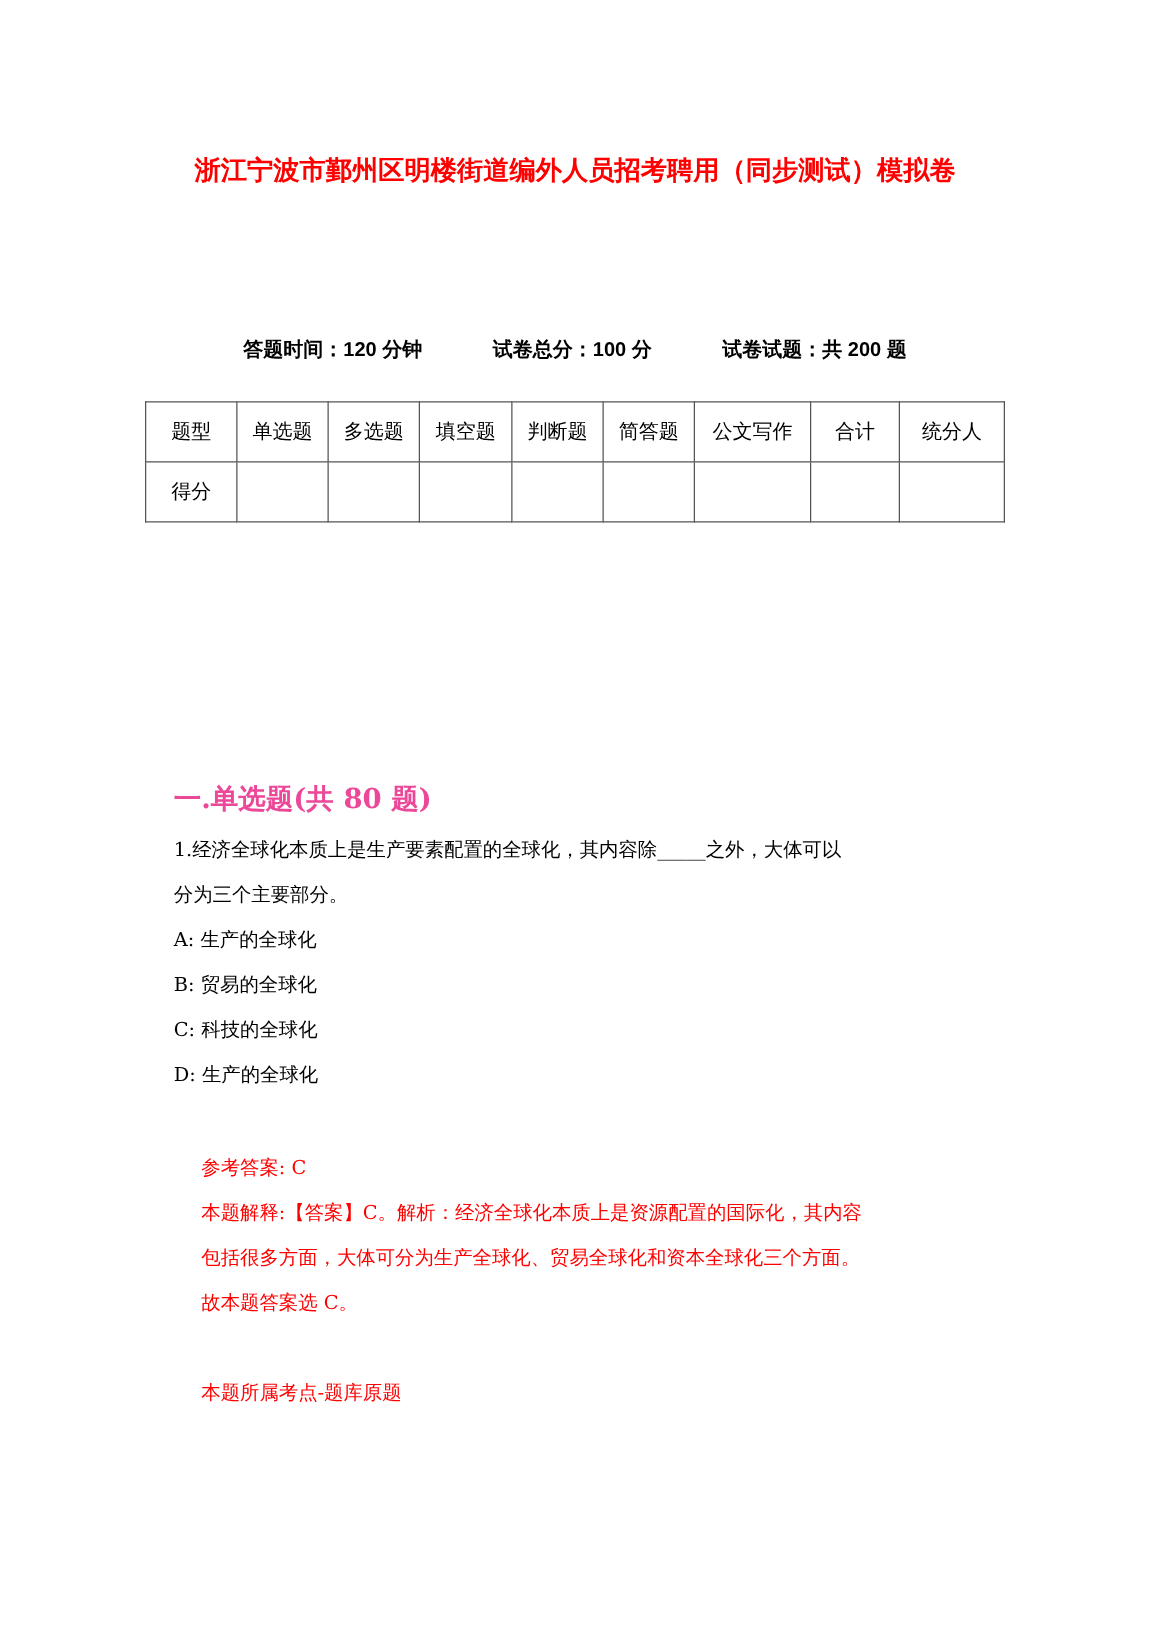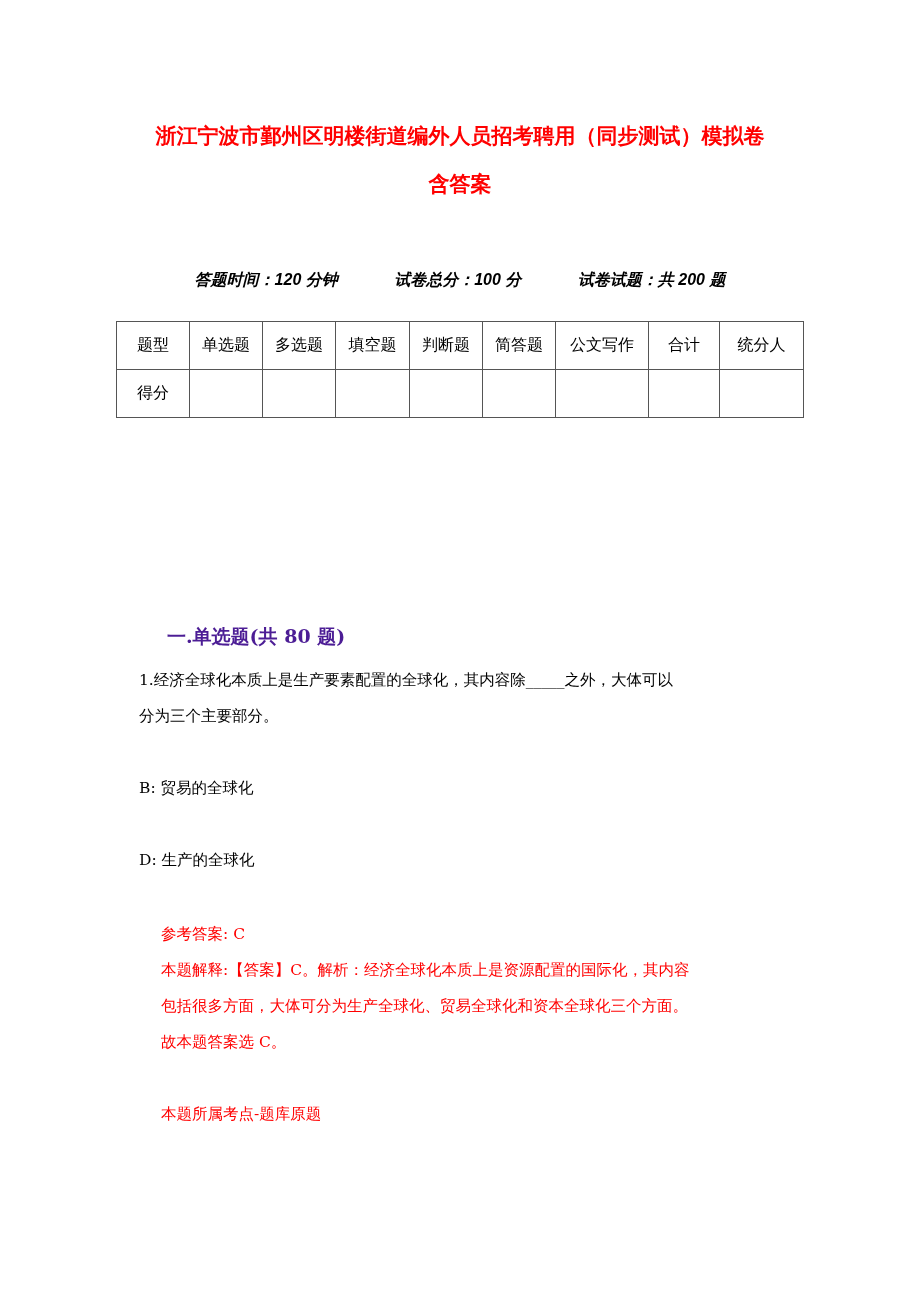--- a/index.html
+++ b/index.html
@@ -9,46 +9,45 @@
     position: absolute; left: 0; width: 920px; text-align: center;
     color: #ff0000; font-family: "DejaVu Sans", sans-serif; font-weight: bold;
     font-size: 21px; letter-spacing: 0px;
   }
   .title.l1 { top: 122px; }
   .title.l2 { top: 170px; }
   .meta {
     position: absolute; top: 270px; left: 0; width: 920px; text-align: center;
     font-family: "Liberation Sans", sans-serif; font-weight: bold; font-size: 16px; color: #000;
   }
-  .meta span { margin: 0 26px; font-style: italic; }
+  .meta span { margin: 0 26px; }
   table.score {
     position: absolute; left: 116px; top: 321px; border-collapse: collapse;
     font-family: Liberation Mono, monospace; font-size: 16px; color: #000;
   }
   table.score td {
     border: 1.5px solid #555; text-align: center; vertical-align: middle;
     height: 47px; padding: 0;
   }
   .sec-head {
     position: absolute; left: 139px; top: 624px;
-    font-family: "DejaVu Serif", serif; font-size: 19px; font-weight: bold; color: #4c1d95; margin-left: 28px;
+    font-family: "DejaVu Serif", serif; font-size: 22px; font-weight: bold; color: #ec4899;
   }
   .q {
     position: absolute; left: 139px; width: 650px;
     font-family: "DejaVu Serif", serif; font-size: 15.5px; color: #000; line-height: 36px;
   }
   .red { color: #ff0000; margin-left: 22px; }
 </style>
 </head>
 <body>
 
 <div class="page">
 
   <div class="title l1">浙江宁波市鄞州区明楼街道编外人员招考聘用（同步测试）模拟卷</div>
-  <div class="title l2">含答案</div>
 
   <div class="meta">
     <span>答题时间：120 分钟</span>
     <span>试卷总分：100 分</span>
     <span>试卷试题：共 200 题</span>
   </div>
 
   <table class="score">
     <tbody>
         <tr>
@@ -74,21 +73,23 @@
       <td></td>
     </tr>
   </tbody>
     </table>
 
   <div class="sec-head">一.单选题(共 80 题)</div>
 
   <div class="q" style="top:662px">1.经济全球化本质上是生产要素配置的全球化，其内容除_____之外，大体可以</div>
   <div class="q" style="top:698px">分为三个主要部分。</div>
 
+  <div class="q" style="top:734px">A: 生产的全球化</div>
   <div class="q" style="top:770px">B: 贸易的全球化</div>
+  <div class="q" style="top:806px">C: 科技的全球化</div>
   <div class="q" style="top:842px">D: 生产的全球化</div>
 
   <div class="q red" style="top:916px">参考答案: C</div>
   <div class="q red" style="top:952px">本题解释:【答案】C。解析：经济全球化本质上是资源配置的国际化，其内容</div>
   <div class="q red" style="top:988px">包括很多方面，大体可分为生产全球化、贸易全球化和资本全球化三个方面。</div>
   <div class="q red" style="top:1024px">故本题答案选 C。</div>
 
   <div class="q red" style="top:1096px">本题所属考点-题库原题</div>
 
 </div>

